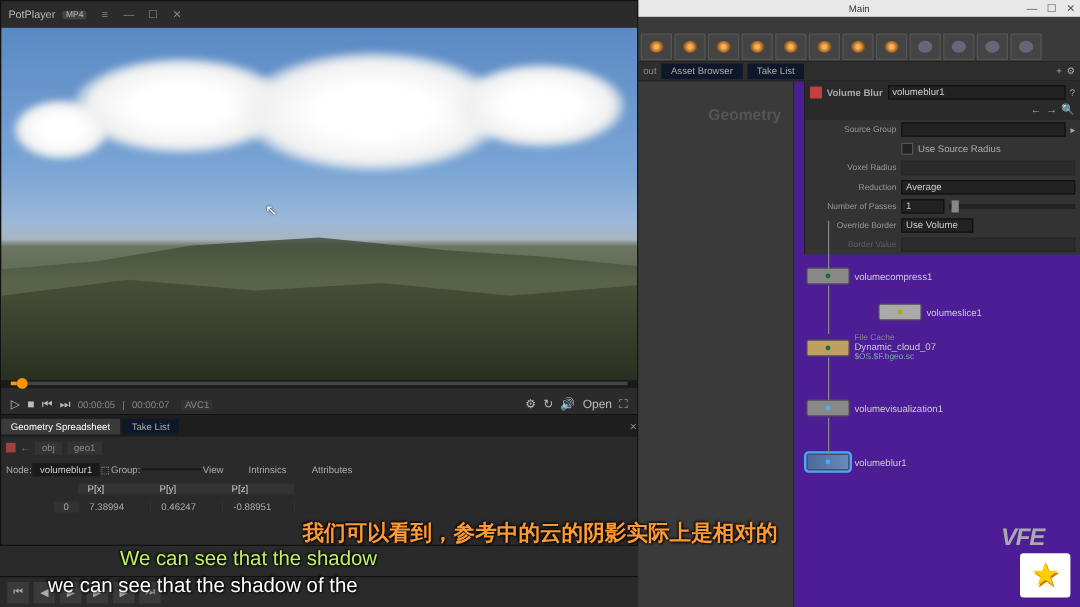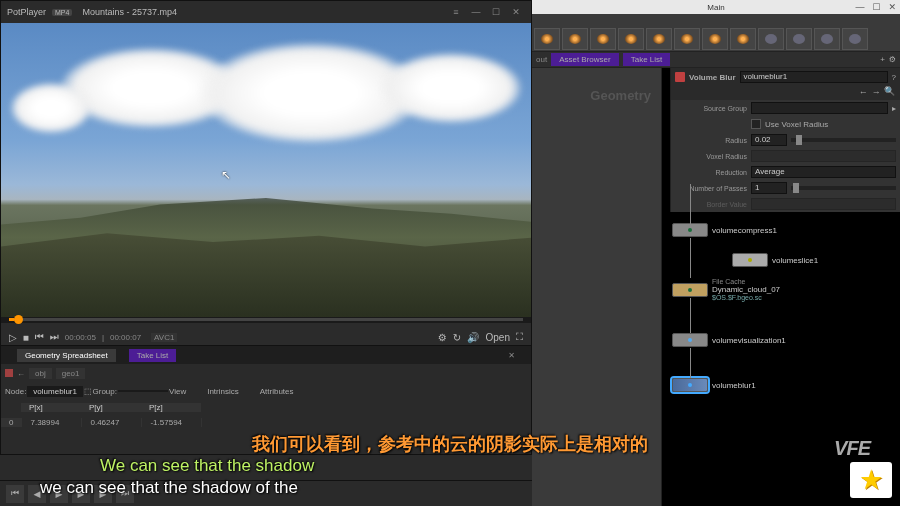--- a/index.html
+++ b/index.html
@@ -23,28 +23,28 @@
 .cursor-img { position: absolute; left: 220px; top: 145px; font-size: 12px; color: #fff; text-shadow: 0 0 2px #000; }
 .pp-controls { height: 28px; background: #2b2b2b; display: flex; align-items: center; padding: 0 8px; gap: 6px; }
 .pp-progress { flex: 1; height: 3px; background: #444; position: relative; margin: 0 8px; }
 .pp-progress-fill { position: absolute; left: 0; top: 0; height: 100%; width: 1%; background: #ff9500; }
 .pp-progress-thumb { position: absolute; left: 1%; top: -3px; width: 9px; height: 9px; background: #ff9500; border-radius: 50%; }
 .pp-ctrl-btn { color: #bbb; font-size: 10px; cursor: pointer; }
 .pp-time { font-size: 8px; color: #888; }
 
 
 .spreadsheet { position: absolute; left: 0; top: 345px; width: 532px; height: 110px; background: #2a2a2a; border: 1px solid #111; }
-.ss-tabs { height: 18px; background: #1e1e1e; display: flex; align-items: center; padding: 0 16px; gap: 13px; font-size: 8px; }
-.ss-tab { padding: 2px 8px; background: #4c1d95; color: #aaa; }
+.ss-tabs { height: 18px; background: #1e1e1e; display: flex; align-items: center; padding: 0 0; gap: 2px; font-size: 8px; }
+.ss-tab { padding: 2px 8px; background: #0f172a; color: #aaa; }
 .ss-tab.active { background: #3a3a3a; color: #fff; }
 .ss-nav { height: 18px; display: flex; align-items: center; padding: 0 4px; gap: 4px; font-size: 8px; color: #888; }
 .ss-path { padding: 1px 6px; background: #333; }
 .ss-toolbar { height: 18px; display: flex; align-items: center; padding: 0 4px; gap: 1px; font-size: 8px; }
 .ss-field { padding: 1px 6px; background: #1a1a1a; color: #ccc; }
-.ss-table { font-size: 8px; }
+.ss-table { font-size: 8px; padding-left: 44px; }
 .ss-row { display: flex; height: 15px; align-items: center; }
 .ss-cell { padding: 0 8px; border-right: 1px solid #333; min-width: 60px; }
 .ss-header .ss-cell { background: #333; color: #ccc; }
 
 
 .bottom-bar { position: absolute; left: 0; bottom: 0; width: 532px; height: 26px; background: #2a2a2a; border-top: 1px solid #111; display: flex; align-items: center; padding: 0 6px; gap: 4px; }
 .bb-btn { width: 18px; height: 18px; background: #3a3a3a; display: flex; align-items: center; justify-content: center; font-size: 9px; color: #aaa; }
 
 
 .houdini { position: absolute; left: 532px; top: 0; right: 0; bottom: 0; background: #333; }
@@ -54,21 +54,21 @@
 .h-shelf-tabs { position: absolute; top: 14px; height: 12px; left: 532px; right: 0; background: #2e2e2e; display: flex; font-size: 7px; color: #888; overflow: hidden; }
 .h-shelf-items { margin-top: 12px; display: flex; gap: 2px; padding: 2px; }
 .h-shelf-item { width: 26px; height: 22px; background: #444; border: 1px solid #555; display: flex; flex-direction: column; align-items: center; justify-content: center; font-size: 6px; color: #999; }
 .h-shelf-item .icon { width: 12px; height: 10px; background: radial-gradient(circle, #ffb050 20%, #805020 70%); border-radius: 50%; }
 .h-toolbar { height: 16px; background: #2e2e2e; border-bottom: 1px solid #222; display: flex; align-items: center; padding: 0 4px; gap: 4px; font-size: 8px; }
 
 
 .h-main { position: absolute; top: 68px; left: 0; right: 0; bottom: 0; display: flex; }
 .h-viewport { width: 130px; background: #3a3a3a; position: relative; border-right: 1px solid #222; }
 .h-vp-title { position: absolute; top: 20px; right: 10px; font-size: 13px; color: #555; font-weight: 700; }
-.h-network { flex: 1; background: #000000; position: relative; }
+.h-network { flex: 1; background: #4c1d95; position: relative; }
 .h-params { position: absolute; top: 0; right: 0; width: 230px; background: #333; border-left: 1px solid #222; }
 
 
 .node { position: absolute; display: flex; align-items: center; gap: 4px; }
 .node-body { width: 36px; height: 14px; background: #888; border: 1px solid #555; border-radius: 2px; display: flex; align-items: center; justify-content: space-around; padding: 0 2px; }
 .node-body.blue { background: linear-gradient(90deg, #4a6a9a, #6a8aba); }
 .node-body.bypass { background: #aaa; }
 .node-dot { width: 4px; height: 4px; background: #1a6e3a; border-radius: 50%; }
 .node-label { font-size: 8px; color: #ccc; white-space: nowrap; }
 .node-sublabel { font-size: 7px; color: #7aa; }
@@ -96,21 +96,20 @@
 
 .ss-close { margin-left: auto; color: #888; cursor: pointer; }
 </style>
 </head>
 <body>
 
 <div class="potplayer">
   <div class="pp-title">
     <span>PotPlayer</span>
     <span style="margin:0 6px;padding:0 3px;background:#444;border-radius:2px;font-size:7px">MP4</span>
-    <span class="title-text">Mountains - 25737.mp4</span>
     <div class="pp-btns">
       <div class="pp-btn">≡</div>
       <div class="pp-btn">—</div>
       <div class="pp-btn">☐</div>
       <div class="pp-btn">✕</div>
     </div>
   </div>
   <div class="pp-video">
     <div class="sky"></div>
     <div class="cloud c1"></div>
@@ -171,21 +170,21 @@
     <div class="ss-row ss-header">
       <div class="ss-cell" style="min-width:20px"></div>
       <div class="ss-cell">P[x]</div>
       <div class="ss-cell">P[y]</div>
       <div class="ss-cell">P[z]</div>
     </div>
     <div class="ss-row">
       <div class="ss-cell" style="min-width:20px;background:#333">0</div>
       <div class="ss-cell">7.38994</div>
       <div class="ss-cell">0.46247</div>
-      <div class="ss-cell">-1.57594</div>
+      <div class="ss-cell">-0.88951</div>
     </div>
   </div>
 </div>
 
 <div class="bottom-bar">
   <div class="bb-btn">⏮</div>
   <div class="bb-btn">◀</div>
   <div class="bb-btn">▶</div>
   <div class="bb-btn">▶</div>
   <div class="bb-btn">▶</div>
@@ -283,45 +282,42 @@
           <span>🔍</span>
         </div>
         <div class="p-row">
             <div class="p-label">Source Group</div>
             <div class="p-input"></div>
             <span>▸</span>
           </div>
         <div class="p-row">
             <div class="p-label"></div>
             <div class="p-check"></div>
-            <span>Use Voxel Radius</span>
-          </div>
-        <div class="p-row">
-            <div class="p-label">Radius</div>
-            <div class="p-input" style="flex:0 0 36px">0.02</div>
-            <div class="p-slider">
-              <div class="p-slider-thumb" style="left:5%"></div>
-            </div>
+            <span>Use Source Radius</span>
           </div>
         <div class="p-row">
             <div class="p-label">Voxel Radius</div>
             <div class="p-input" style="opacity:.4"></div>
           </div>
         <div class="p-row">
             <div class="p-label">Reduction</div>
             <div class="p-input">Average</div>
           </div>
         <div class="p-row">
             <div class="p-label">Number of Passes</div>
             <div class="p-input" style="flex:0 0 36px">1</div>
             <div class="p-slider">
               <div class="p-slider-thumb" style="left:2%"></div>
             </div>
           </div>
         <div class="p-row">
+            <div class="p-label">Override Border</div>
+            <div class="p-input" style="flex:0 0 60px">Use Volume</div>
+          </div>
+        <div class="p-row">
             <div class="p-label" style="opacity:.4">Border Value</div>
             <div class="p-input" style="opacity:.4"></div>
           </div>
       </div>
 
       <div class="node" style="left:10px;top:155px">
         <div class="node-body">
             <div class="node-dot"></div>
           </div>
         <div class="node-label">volumecompress1</div>

